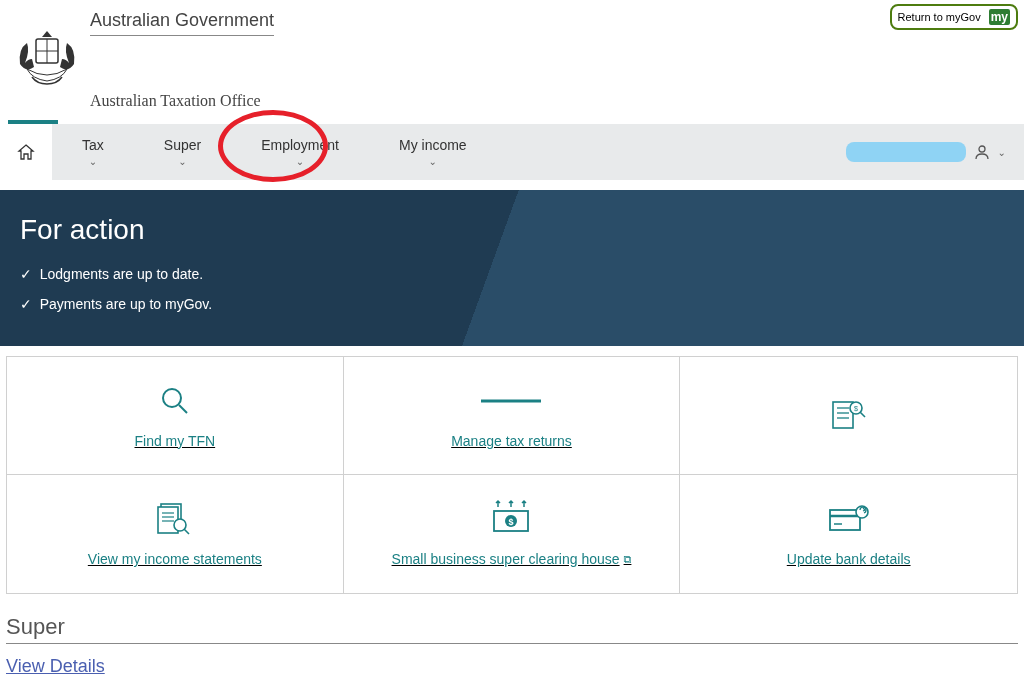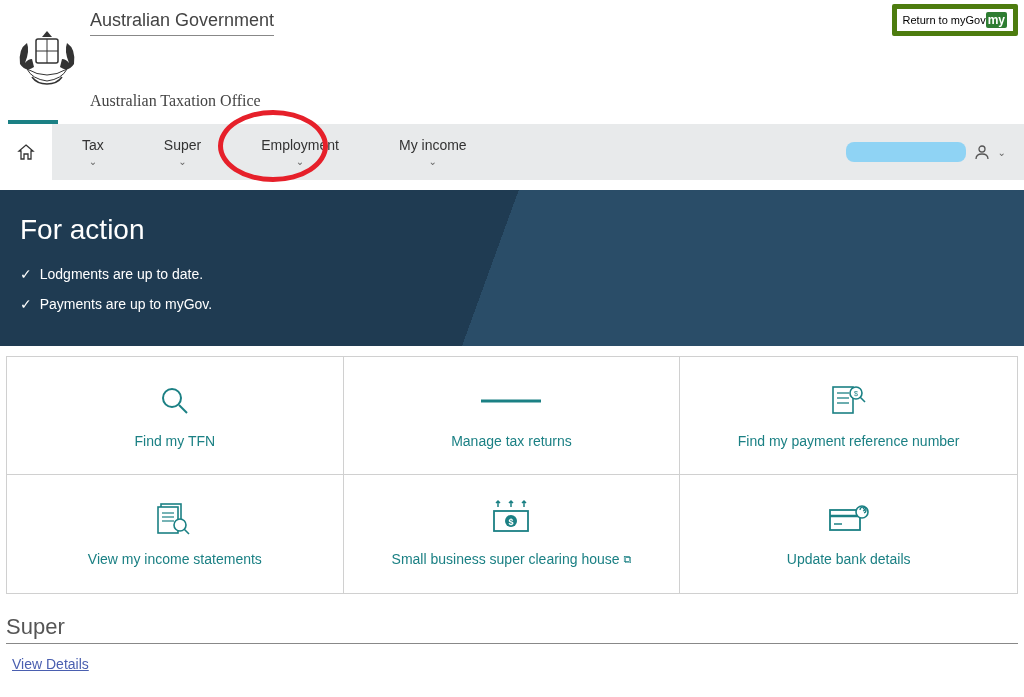--- a/index.html
+++ b/index.html
@@ -23,28 +23,28 @@
     }
     .coat-arms {
       width: 70px;
       height: 65px;
       display:flex;align-items:center;justify-content:center;
     }
     .gov-text { display: flex; flex-direction: column; }
     .gov-line1 { font-family: Liberation Sans, sans-serif; font-size: 18px; color: #444; padding-bottom: 4px; border-bottom: 1px solid #888;}
     .gov-line2 { font-family: Georgia, serif; font-size: 16px; color: #444; padding-top: 12px; margin-top: 44px;}
     .return-btn {
-      border: 5px solid #4d7c0f;
+      border: 2px solid #4d7c0f;
       background: #fff;
       font-size: 11px;
       padding: 3px 6px;
-      border-radius: 2px;
-      display: flex;
-      align-items: center;
-      gap: 0;
+      border-radius: 8px;
+      display: flex;
+      align-items: center;
+      gap: 8px;
       cursor: pointer;
     }
     .mygov-badge { background: #2e7d32; color: #fff; font-size: 12px; padding: 1px 2px; border-radius: 2px; font-weight: bold;}
     .nav {
       background: #e8eaeb;
       height: 56px;
       display: flex;
       align-items: center;
       margin-top: 10px;
       position: relative;
@@ -90,20 +90,21 @@
       padding: 24px 20px 34px 20px;
       margin-top: 10px;
     }
     .banner h1 { font-size: 28px; font-weight: 400; margin-bottom: 20px;}
     .status-line { font-size: 14px; margin-top: 14px; display: flex; align-items: center; gap: 8px;}
     .tiles {
       display: grid;
       grid-template-columns: 1fr 1fr 1fr;
       border: 1px solid #d0d0d0;
       margin: 10px 6px 16px 6px;
+      text-decoration: underline;
     }
     .tile {
       border-right: 1px solid #d0d0d0;
       border-bottom: 1px solid #d0d0d0;
       height: 118px;
       display: flex;
       flex-direction: column;
       align-items: center;
       justify-content: center;
       gap: 14px;
@@ -118,22 +119,22 @@
     .ext-link { font-size: 11px;}
     .section-heading {
       font-size: 22px; color: #555; font-weight: 400;
       margin: 20px 6px 4px 6px;
       border-bottom: 1px solid #888;
       padding-bottom: 3px;
     }
     .view-details {
       color: #4a5fb0;
       text-decoration: underline;
-      font-size: 14px;
-      margin: 8px 12px;
+      font-size: 18px;
+      margin: 8px 6px;
       display: inline-block;
       cursor: pointer;
     }
     svg { display: block; }
   </style>
 </head>
 <body>
 
 
 
@@ -237,21 +238,20 @@
       <svg width="40" height="36" viewBox="0 0 40 36">
         <rect x="4" y="4" width="20" height="26" fill="none" stroke="#1b8084" stroke-width="1.6"></rect>
         <line x1="8" y1="10" x2="20" y2="10" stroke="#1b8084" stroke-width="1.3"></line>
         <line x1="8" y1="15" x2="20" y2="15" stroke="#1b8084" stroke-width="1.3"></line>
         <line x1="8" y1="20" x2="20" y2="20" stroke="#1b8084" stroke-width="1.3"></line>
         <circle cx="27" cy="10" r="6" fill="#fff" stroke="#1b8084" stroke-width="1.6"></circle>
         <text x="27" y="13" font-size="7" text-anchor="middle" fill="#1b8084">$</text>
         <line x1="31" y1="14" x2="36" y2="19" stroke="#1b8084" stroke-width="1.6"></line>
       </svg>
     </div>
-    <span class="tile-label">Find my payment reference number</span>
   </div>
 
   <div class="tile">
     <div class="tile-icon">
       <svg width="40" height="36" viewBox="0 0 40 36">
         <rect x="6" y="3" width="20" height="26" fill="none" stroke="#1b8084" stroke-width="1.6"></rect>
         <rect x="3" y="6" width="20" height="26" fill="#fff" stroke="#1b8084" stroke-width="1.6"></rect>
         <line x1="7" y1="12" x2="19" y2="12" stroke="#1b8084" stroke-width="1.2"></line>
         <line x1="7" y1="16" x2="19" y2="16" stroke="#1b8084" stroke-width="1.2"></line>
         <line x1="7" y1="20" x2="19" y2="20" stroke="#1b8084" stroke-width="1.2"></line>

